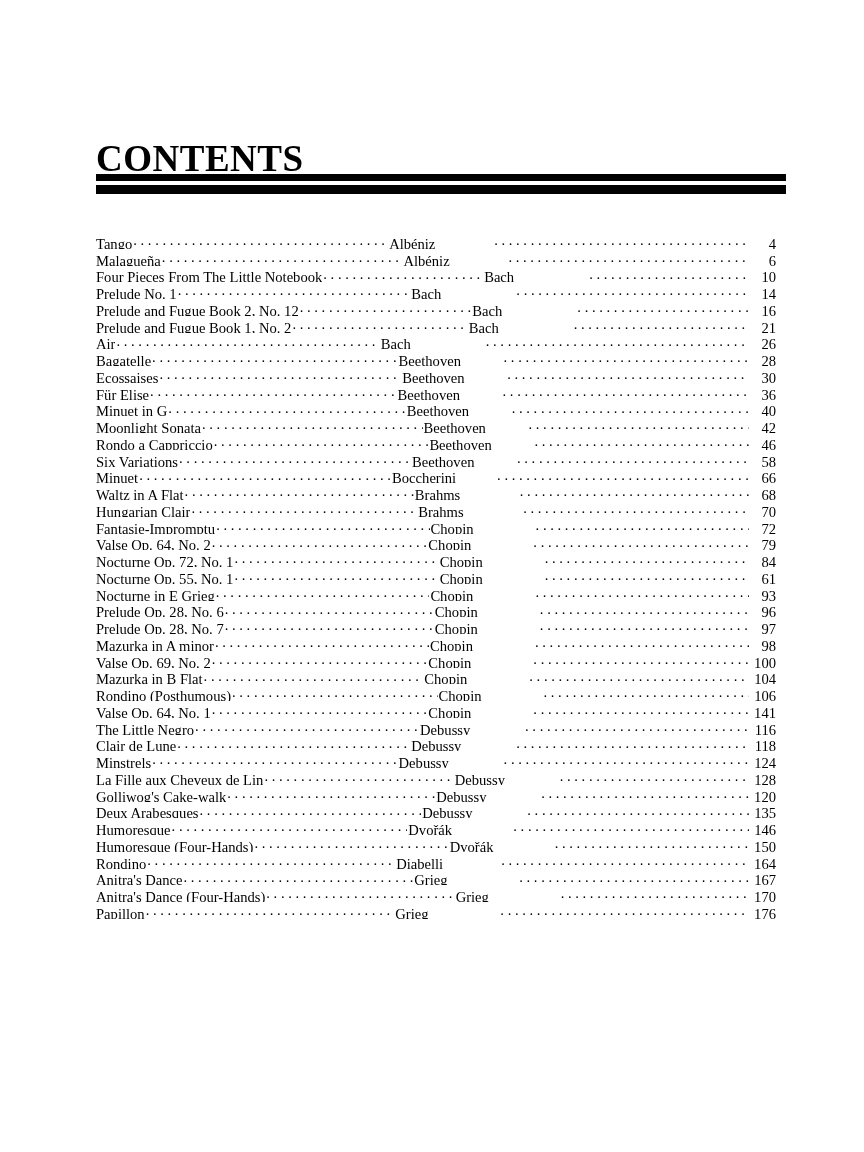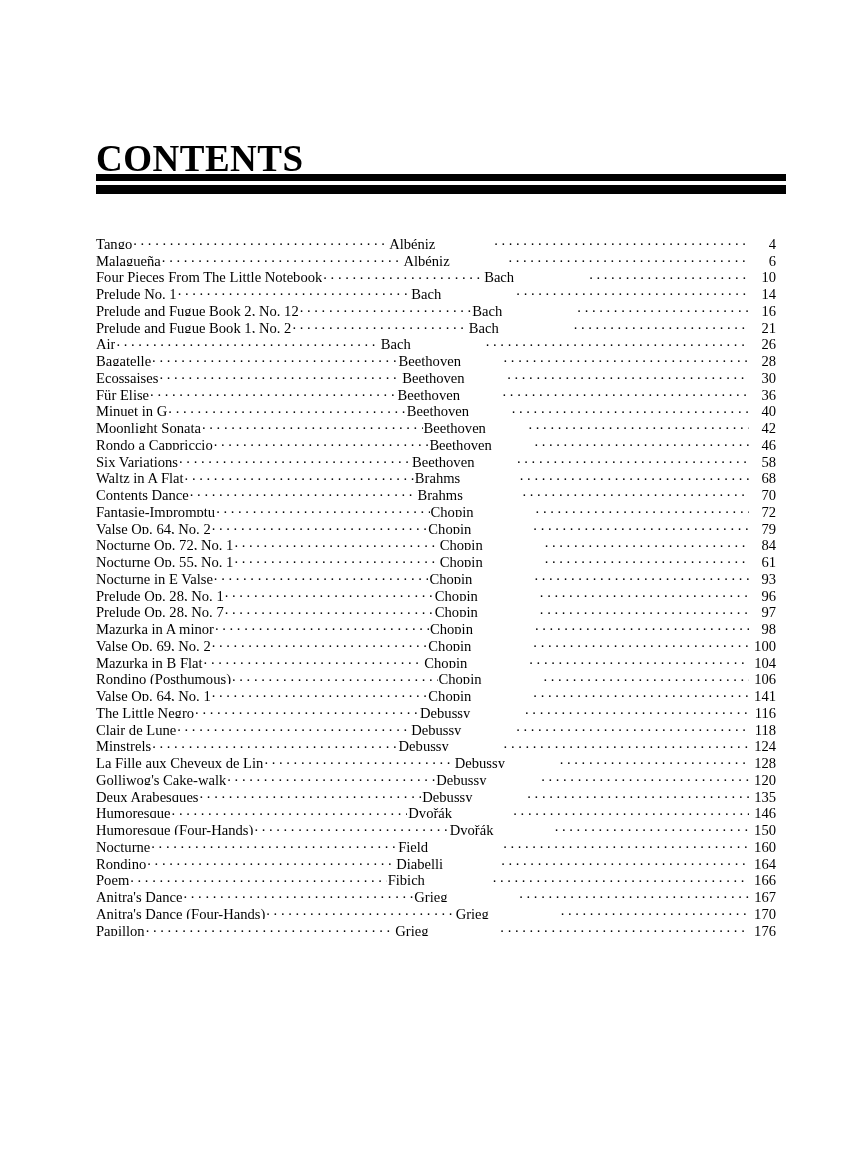--- a/index.html
+++ b/index.html
@@ -246,28 +246,35 @@
         <span class="toc-page">46</span>
       </div>
       <div class="toc-row">
         <span class="toc-title">Six Variations</span>
         <span class="leader"></span>
         <span class="toc-composer">Beethoven</span>
         <span class="leader2"></span>
         <span class="toc-page">58</span>
       </div>
       <div class="toc-row">
+        <span class="toc-title">Minuet</span>
+        <span class="leader"></span>
+        <span class="toc-composer">Boccherini</span>
+        <span class="leader2"></span>
+        <span class="toc-page">66</span>
+      </div>
+      <div class="toc-row">
         <span class="toc-title">Waltz in A Flat</span>
         <span class="leader"></span>
         <span class="toc-composer">Brahms</span>
         <span class="leader2"></span>
         <span class="toc-page">68</span>
       </div>
       <div class="toc-row">
-        <span class="toc-title">Contents Dance</span>
+        <span class="toc-title">Hungarian Clair</span>
         <span class="leader"></span>
         <span class="toc-composer">Brahms</span>
         <span class="leader2"></span>
         <span class="toc-page">70</span>
       </div>
       <div class="toc-row">
         <span class="toc-title">Fantasie-Impromptu</span>
         <span class="leader"></span>
         <span class="toc-composer">Chopin</span>
         <span class="leader2"></span>
@@ -288,28 +295,28 @@
         <span class="toc-page">84</span>
       </div>
       <div class="toc-row">
         <span class="toc-title">Nocturne Op. 55, No. 1</span>
         <span class="leader"></span>
         <span class="toc-composer">Chopin</span>
         <span class="leader2"></span>
         <span class="toc-page">61</span>
       </div>
       <div class="toc-row">
-        <span class="toc-title">Nocturne in E Valse</span>
+        <span class="toc-title">Nocturne in E Grieg</span>
         <span class="leader"></span>
         <span class="toc-composer">Chopin</span>
         <span class="leader2"></span>
         <span class="toc-page">93</span>
       </div>
       <div class="toc-row">
-        <span class="toc-title">Prelude Op. 28, No. 1</span>
+        <span class="toc-title">Prelude Op. 28, No. 6</span>
         <span class="leader"></span>
         <span class="toc-composer">Chopin</span>
         <span class="leader2"></span>
         <span class="toc-page">96</span>
       </div>
       <div class="toc-row">
         <span class="toc-title">Prelude Op. 28, No. 7</span>
         <span class="leader"></span>
         <span class="toc-composer">Chopin</span>
         <span class="leader2"></span>
@@ -400,41 +407,27 @@
         <span class="toc-page">146</span>
       </div>
       <div class="toc-row">
         <span class="toc-title">Humoresque (Four-Hands)</span>
         <span class="leader"></span>
         <span class="toc-composer">Dvořák</span>
         <span class="leader2"></span>
         <span class="toc-page">150</span>
       </div>
       <div class="toc-row">
-        <span class="toc-title">Nocturne</span>
-        <span class="leader"></span>
-        <span class="toc-composer">Field</span>
-        <span class="leader2"></span>
-        <span class="toc-page">160</span>
-      </div>
-      <div class="toc-row">
         <span class="toc-title">Rondino</span>
         <span class="leader"></span>
         <span class="toc-composer">Diabelli</span>
         <span class="leader2"></span>
         <span class="toc-page">164</span>
       </div>
       <div class="toc-row">
-        <span class="toc-title">Poem</span>
-        <span class="leader"></span>
-        <span class="toc-composer">Fibich</span>
-        <span class="leader2"></span>
-        <span class="toc-page">166</span>
-      </div>
-      <div class="toc-row">
         <span class="toc-title">Anitra's Dance</span>
         <span class="leader"></span>
         <span class="toc-composer">Grieg</span>
         <span class="leader2"></span>
         <span class="toc-page">167</span>
       </div>
       <div class="toc-row">
         <span class="toc-title">Anitra's Dance (Four-Hands)</span>
         <span class="leader"></span>
         <span class="toc-composer">Grieg</span>

